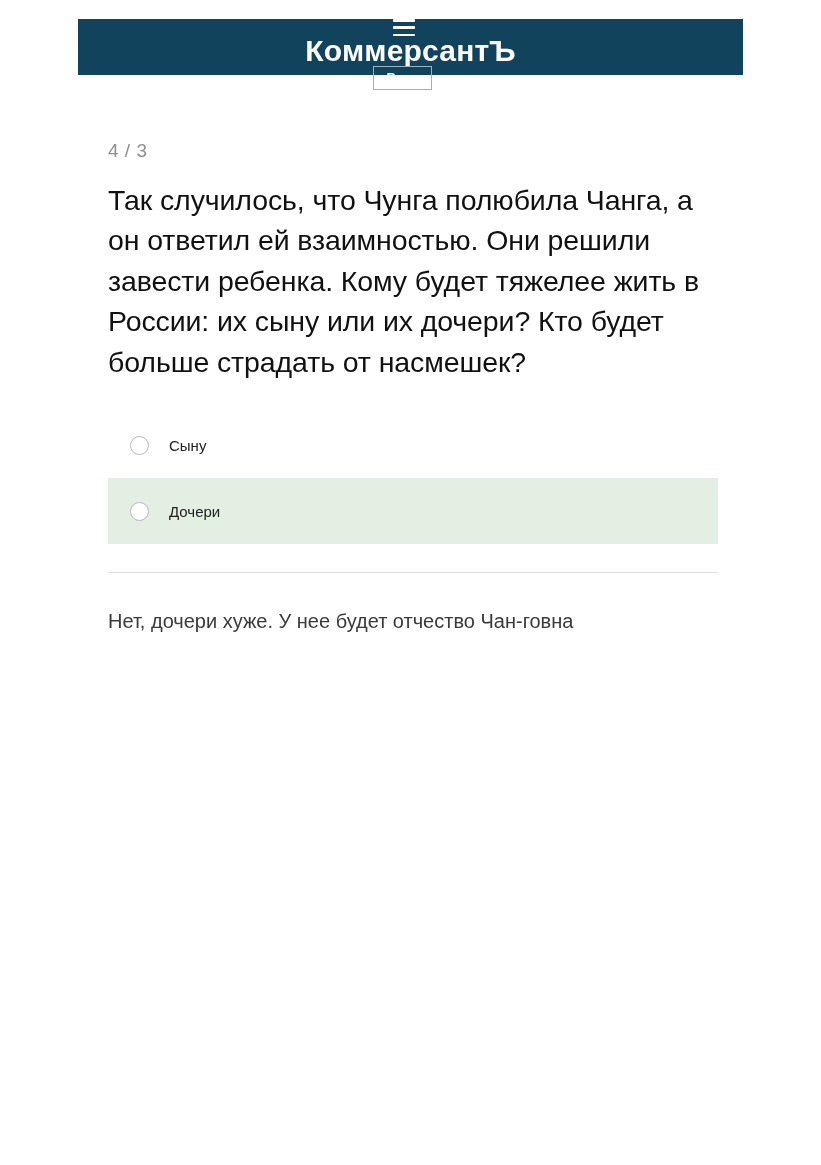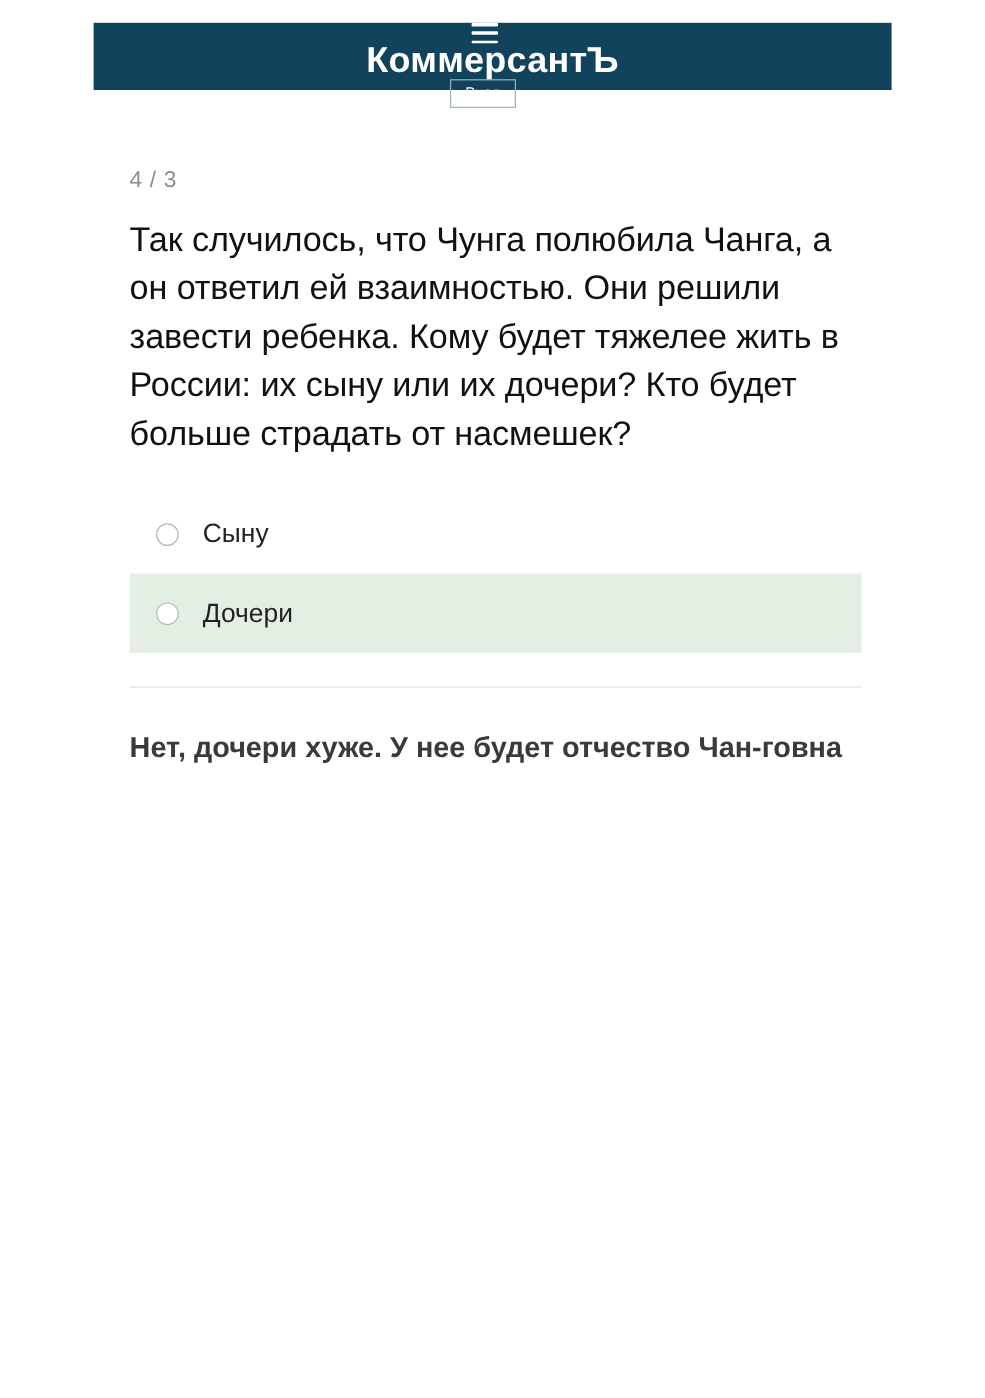--- a/index.html
+++ b/index.html
@@ -65,20 +65,21 @@
     border: 1px solid #9db4c0;
     color: #ffffff;
     background: transparent;
     font-size: 13px;
     font-family: "Liberation Sans", sans-serif;
     padding: 4px 12px;
     margin-right: 16px;
     line-height: 1.1;
     cursor: pointer;
     flex: 0 0 auto;
+    font-weight: bold;
   }
   .search-icon {
     width: 26px;
     height: 26px;
     flex: 0 0 auto;
     display: block;
     cursor: pointer;
   }
 
   
@@ -142,37 +143,36 @@
     position: absolute;
     left: 50%;
     top: 50%;
     width: 10px;
     height: 10px;
     margin: -5px 0 0 -5px;
     border-radius: 50%;
     background: #a76b6b;
   }
   .option-label {
-    font-size: 22px;
+    font-size: 15px;
     color: #222222;
     line-height: 1;
   }
 
   
   .divider {
     border: none;
     border-top: 1px solid #e0e0e0;
     margin: 28px 0 34px 0;
   }
   .explanation {
-    font-size: 24px;
+    font-size: 20px;
     line-height: 1.45;
     color: #3a3a3a;
     margin: 0 0 44px 0;
-    font-weight: bold;
   }
 
   
   .next-btn {
     background: #12435c;
     color: #ffffff;
     border: none;
     font-family: "Liberation Sans", sans-serif;
     font-size: 19px;
     font-weight: bold;

